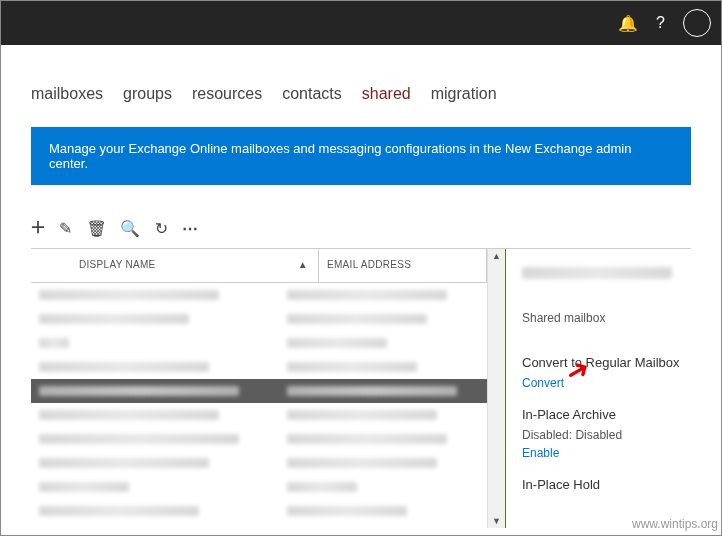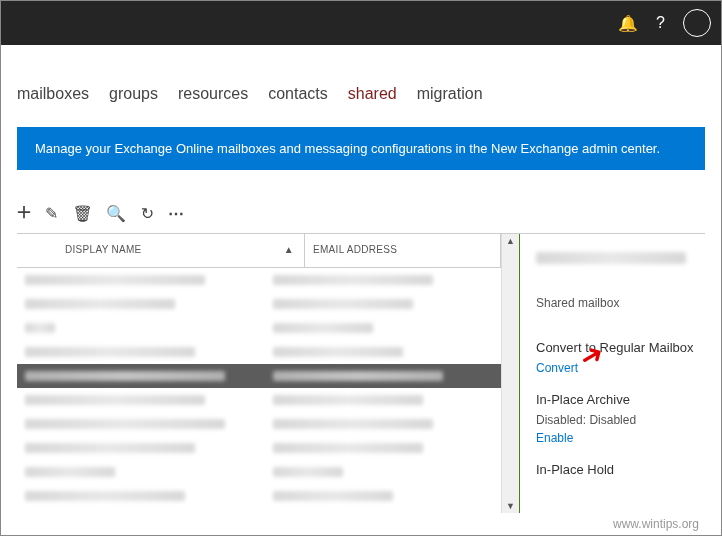--- a/index.html
+++ b/index.html
@@ -1,20 +1,20 @@
 <!DOCTYPE html>
 <html><head>
 <meta charset="utf-8">
 <style>
   * { box-sizing: border-box; margin: 0; padding: 0; }
   body { font-family: "Segoe UI", Arial, sans-serif; font-size: 13px; color: #333; background: #fff; width: 722px; height: 536px; overflow: hidden; position: relative; border: 1px solid #888; }
   .topbar { background: #252525; height: 44px; display: flex; align-items: center; justify-content: flex-end; padding-right: 10px; gap: 18px; color: #fff; }
   .topbar .icon { font-size: 16px; cursor: pointer; }
   .circle { width: 28px; height: 28px; border: 1.5px solid #fff; border-radius: 50%; overflow: hidden; }
-  .content { padding: 0 16px; }
+  .content { padding: 0 30px; }
   .tabs { display: flex; gap: 20px; margin-top: 40px; margin-bottom: 24px; font-size: 16px; font-weight: 300; color: #444; }
   .tab { cursor: pointer; }
   .tab.active { color: #7f1d1d; }
   .banner { background: #0078d4; color: #fff; padding: 14px 18px; font-size: 13px; margin-bottom: 34px; position: relative; }
   .toolbar { display: flex; gap: 14px; align-items: center; margin-bottom: 10px; font-size: 16px; color: #444; }
   .toolbar span { cursor: pointer; }
   .dots { letter-spacing: 1px; font-weight: bold; line-height: 0.5; display: inline-block; vertical-align: middle; }
   .main-area { display: flex; border-top: 1px solid #ccc; height: 280px; }
   .list-col { flex: 1; position: relative; }
   .list-header { display: flex; height: 34px; border-bottom: 1px solid #ccc; }
@@ -30,21 +30,21 @@
   .blur { height: 10px; background: linear-gradient(90deg, #d8d8d8, #e8e8e8, #d8d8d8); border-radius: 2px; filter: blur(2px); }
   .selected .blur { background: linear-gradient(90deg, #b0b0b0, #c4c4c4, #b0b0b0); }
   .scrollbar { width: 18px; background: #f0f0f0; border-left: 1px solid #ddd; display: flex; flex-direction: column; justify-content: space-between; align-items: center; padding: 2px 0; font-size: 9px; color: #555; }
   .details { width: 186px; padding: 14px 8px 14px 16px; border-left: 1px solid #4d7c0f; font-size: 12px; overflow: hidden; }
   .details .title-blur { height: 12px; width: 150px; margin-bottom: 32px; margin-top: 4px; }
   .details .type { color: #555; margin-bottom: 30px; }
   .details .section-head { font-size: 13px; color: #333; margin-bottom: 6px; }
   .details .link { color: #0078d4; cursor: pointer; margin-bottom: 17px; display: inline-block; }
   .details .kv { color: #555; margin-bottom: 4px; }
   .arrow-callout { position: absolute; color: #e20000; font-size: 28px; transform: rotate(-30deg); pointer-events: none; }
-  .watermark { position: absolute; bottom: 4px; right: 22px; font-size: 12px; color: #999; }
+  .watermark { position: absolute; bottom: 4px; right: 3px; font-size: 12px; color: #999; }
   svg.plus-icon { width: 14px; height: 14px; }
 </style>
 </head>
 <body>
 
 <div class="topbar">
   <span class="icon">🔔</span>
   <span class="icon">?</span>
   <span class="circle"></span>
 </div>

